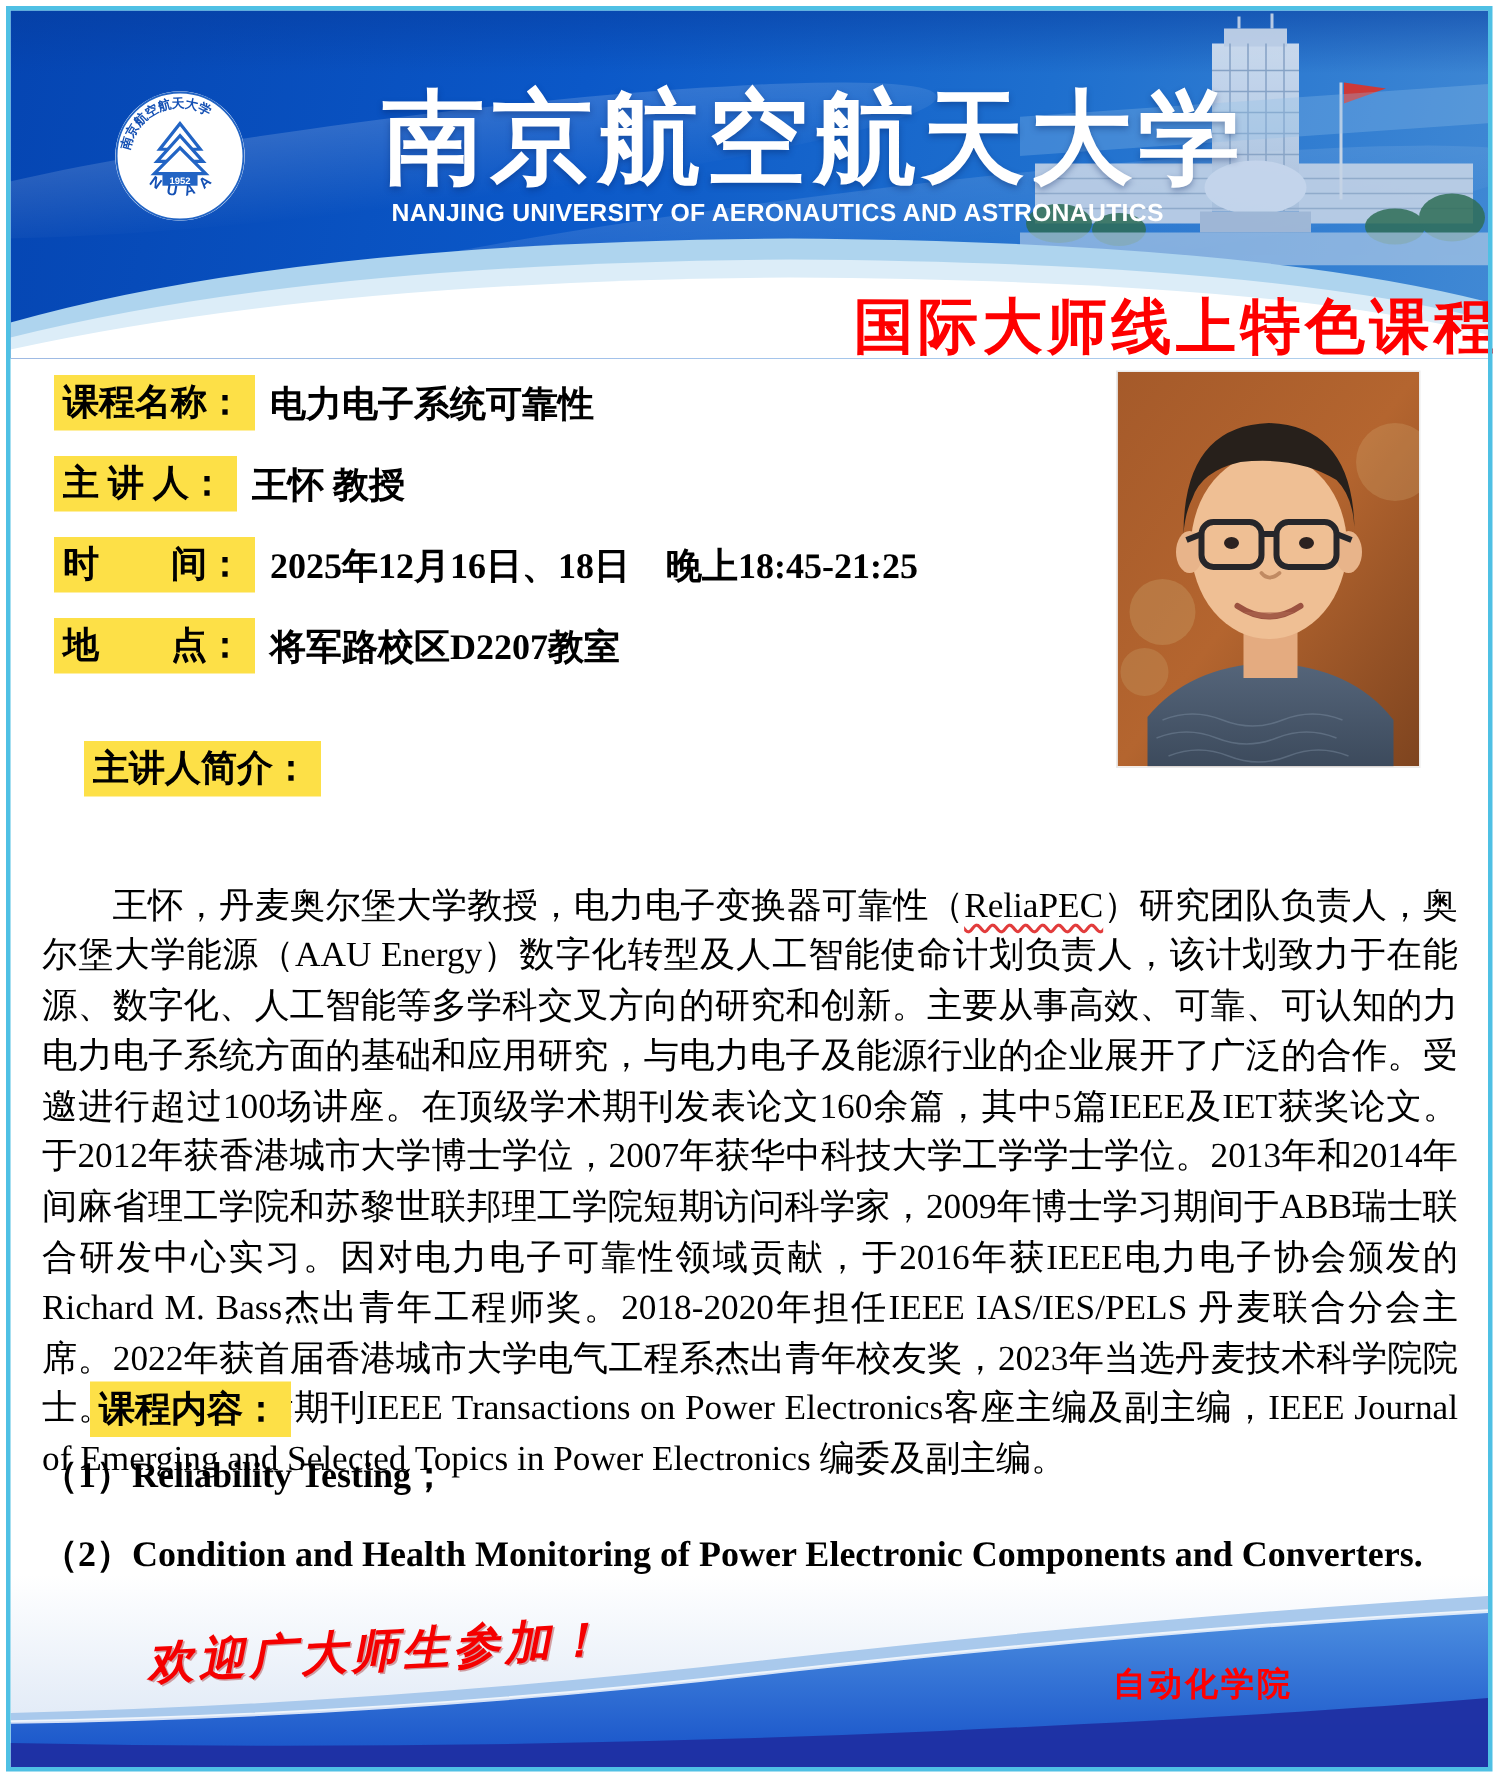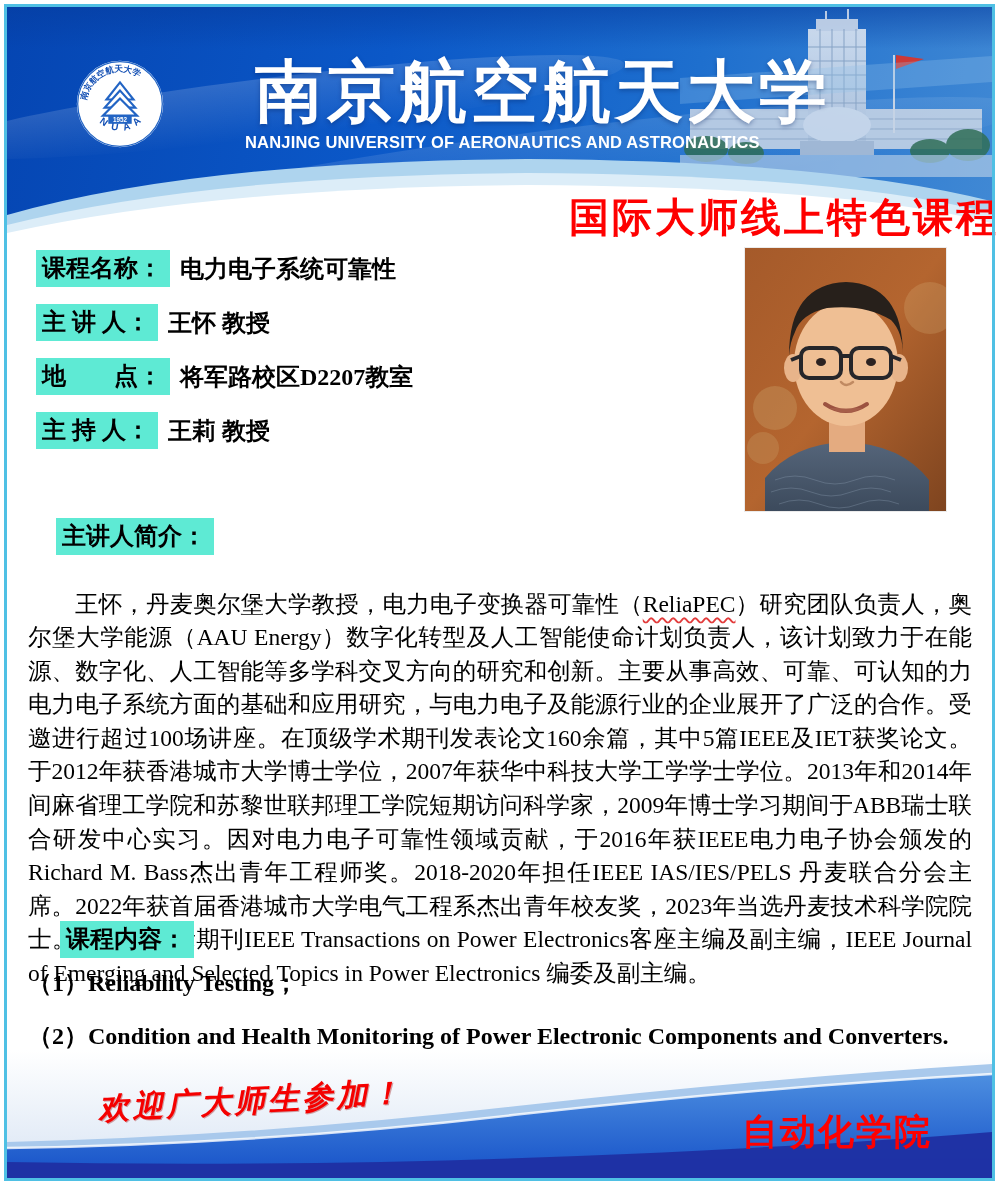--- a/index.html
+++ b/index.html
@@ -14,59 +14,59 @@
           background:linear-gradient(#063c9e,rgba(6,60,158,0));opacity:.55;}
   .streak{position:absolute;background:linear-gradient(rgba(255,255,255,.16),rgba(255,255,255,0));
           transform:rotate(-7deg);border-radius:50%;}
   .s1{left:-80px;top:70px;width:700px;height:60px;}
   .s2{left:120px;top:120px;width:900px;height:70px;opacity:.7;}
   .building{position:absolute;right:0;top:0;width:312px;height:170px;opacity:.88;}
   .logo{position:absolute;left:68px;top:52px;width:90px;height:90px;}
   .uni-zh{position:absolute;left:248px;top:40px;color:#fff;font-size:68px;font-weight:bold;
           font-family:"Liberation Serif",serif;letter-spacing:4px;white-space:nowrap;
           text-shadow:0 2px 4px rgba(0,30,90,.35);}
-  .uni-en{position:absolute;left:238px;top:126px;color:#fff;font-size:16.5px;font-weight:bold;
+  .uni-en{position:absolute;left:254px;top:126px;color:#fff;font-size:16.5px;font-weight:bold;
           letter-spacing:.2px;white-space:nowrap;}
   .headwave{position:absolute;left:0;right:0;bottom:0;height:96px;}
 
   
   .main-title{position:absolute;left:0;right:0;top:190px;text-align:right;color:#fe0000;
           font-size:40px;font-weight:bold;font-family:"Liberation Serif",serif;letter-spacing:3px;z-index:5;}
 
   
   .info{position:absolute;left:36px;top:250px;display:flex;flex-direction:column;gap:17px;z-index:4;}
   .row{display:flex;align-items:center;white-space:pre;}
-  .tag{display:inline-block;background:#5eead4;color:#000;font-weight:bold;font-size:24px;
+  .tag{display:inline-block;background:#fde047;color:#000;font-weight:bold;font-size:24px;
        padding:2px 8px 3px 6px;font-family:"Liberation Serif",serif;}
   .val{font-weight:bold;font-size:24px;color:#000;margin-left:10px;font-family:"Liberation Serif",serif;}
 
   
   .photo{position:absolute;left:745px;top:248px;width:201px;height:263px;overflow:hidden;z-index:3;
          box-shadow:0 0 0 1px rgba(0,0,0,.08);}
 
   
-  .intro-tag{position:absolute;left:36px;top:518px;padding-left:20px;}
+  .intro-tag{position:absolute;left:36px;top:494px;padding-left:20px;}
   .bio{position:absolute;left:28px;right:27px;top:564px;color:#000;
        font-family:"Liberation Serif",serif;font-size:23.5px;line-height:1.43;
        text-align:justify;text-indent:2em;}
   .misspell{text-decoration:underline wavy #e23c3c 2px;text-underline-offset:5px;}
 
   
   .content-tag{position:absolute;left:30px;top:921px;margin-left:30px;}
   .item{position:absolute;left:28px;color:#000;font-family:"Liberation Serif",serif;
         font-size:24px;font-weight:bold;white-space:nowrap;text-align:right;}
   .item1{top:967px;}
   .item2{top:1020px;}
 
   
   .footer{position:absolute;left:7px;right:7px;bottom:7px;height:128px;}
   .welcome{position:absolute;left:98px;top:1080px;color:#f50000;font-size:31px;font-weight:bold;
            font-style:italic;font-family:"Liberation Serif",serif;letter-spacing:3px;
            transform:rotate(-3deg);z-index:6;text-shadow:1px 1px 0 rgba(150,0,0,.35);}
-  .dept{position:absolute;left:742px;top:1108px;color:#ff0000;font-size:36px;font-weight:bold;
+  .dept{position:absolute;left:742px;top:1108px;color:#ff0000;font-size:22px;font-weight:bold;
         letter-spacing:2px;z-index:6;}
 </style>
 </head>
 <body>
 
 <div class="poster">
 
   <div class="header">
     <div class="topshade"></div>
     <div class="streak s1"></div>
@@ -149,26 +149,26 @@
   <div class="info">
     <div class="row">
       <span class="tag">课程名称：</span>
       <span class="val">电力电子系统可靠性</span>
     </div>
     <div class="row">
       <span class="tag">主 讲 人：</span>
       <span class="val">王怀 教授</span>
     </div>
     <div class="row">
+      <span class="tag">时　　间：</span>
+      <span class="val">2025年12月16日、18日　晚上18:45-21:25</span>
+    </div>
+    <div class="row">
       <span class="tag">地　　点：</span>
       <span class="val">将军路校区D2207教室</span>
-    </div>
-    <div class="row">
-      <span class="tag">主 持 人：</span>
-      <span class="val">王莉 教授</span>
     </div>
   </div>
 
   <div class="photo">
     <svg viewBox="0 0 201 263" width="201" height="263">
       <defs>
         <linearGradient id="pbg" x1="0" y1="0" x2="1" y2="1">
           <stop offset="0" stop-color="#a55a2a"></stop>
             <stop offset=".5" stop-color="#b4652f"></stop>
           <stop offset="1" stop-color="#7e441f"></stop>

